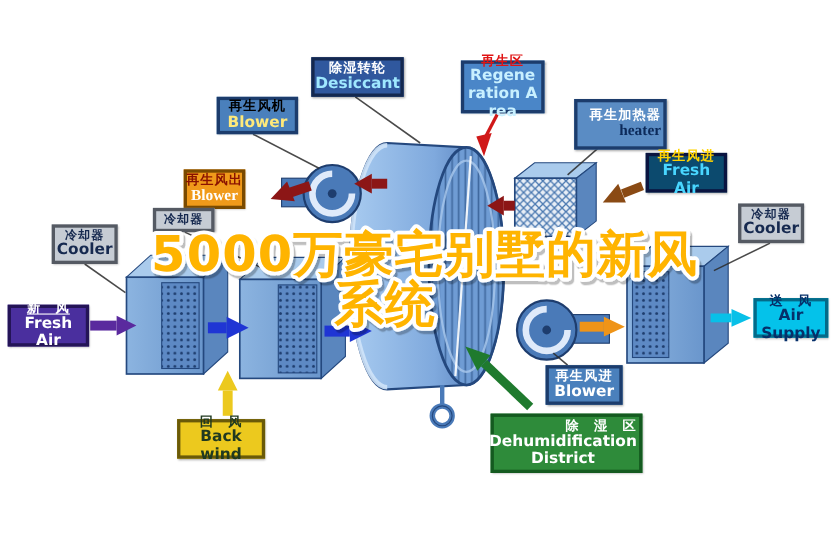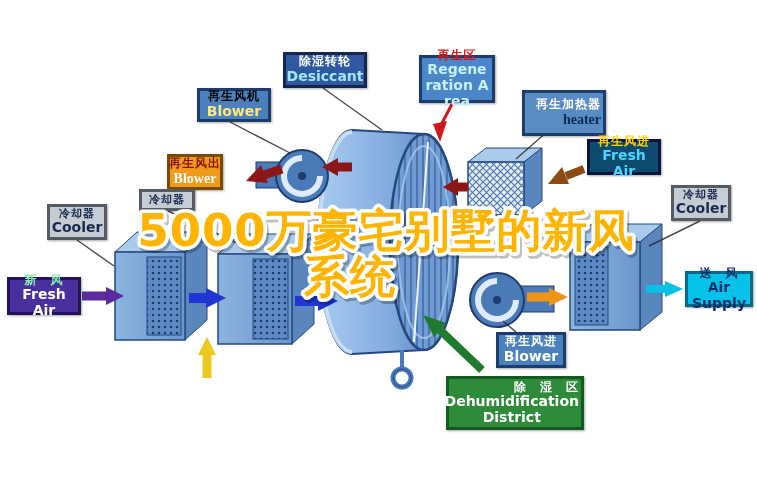--- a/index.html
+++ b/index.html
@@ -197,29 +197,33 @@
     <div class="zh" style="color:#16294f;font-size:11px;">冷却器</div>
     <div class="en" style="color:#16294f;">Cooler</div>
   </div>
 
   <div class="lbl" style="left:671px;top:185px;width:60px;height:36px;background:#c6ccd4;border-color:#555a63;">
     <div class="zh" style="color:#16294f;font-size:11px;">冷却器</div>
     <div class="en" style="color:#16294f;">Cooler</div>
   </div>
 
   <div class="lbl" style="left:7px;top:277px;width:74px;height:38px;background:#4a2f9e;border-color:#241457;">
-    <div class="zh" style="color:#86efac;">新　风</div>
+    <div class="zh" style="color:#ffffff;text-decoration:underline;">新　风</div>
     <div class="en" style="color:#ffffff;">Fresh Air</div>
   </div>
 
   <div class="lbl" style="left:685px;top:271px;width:68px;height:36px;background:#04c2ea;border-color:#046a88;text-align:center;">
     <div class="zh" style="color:#06306a;">送　风</div>
     <div class="en" style="color:#06306a;">Air Supply</div>
   </div>
 
+  <div class="lbl" style="left:161px;top:381px;width:80px;height:36px;background:#ecc91e;border-color:#6a5a08;">
+    <div class="zh" style="color:#203a20;">回　风</div>
+    <div class="en" style="color:#203a20;">Back wind</div>
+  </div>
 
   <div class="lbl" style="left:496px;top:332px;width:70px;height:36px;background:#4a80bc;border-color:#1c3c6c;">
     <div class="zh" style="color:#ffffff;">再生风进</div>
     <div class="en" style="color:#ffffff;">Blower</div>
   </div>
 
   <div class="lbl" style="left:446px;top:376px;width:138px;height:54px;background:#2e8b3a;border-color:#145a20;align-items:flex-end;">
     <div class="zh" style="color:#ffffff;">除　湿　区</div>
     <div class="en" style="color:#ffffff;">Dehumidification District</div>
   </div>

